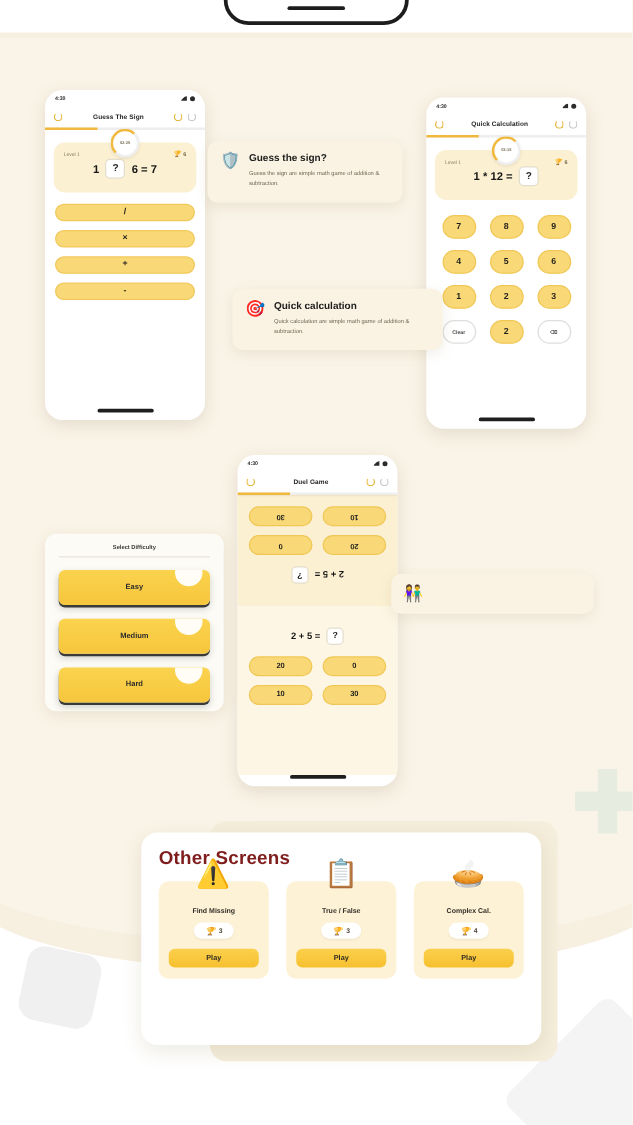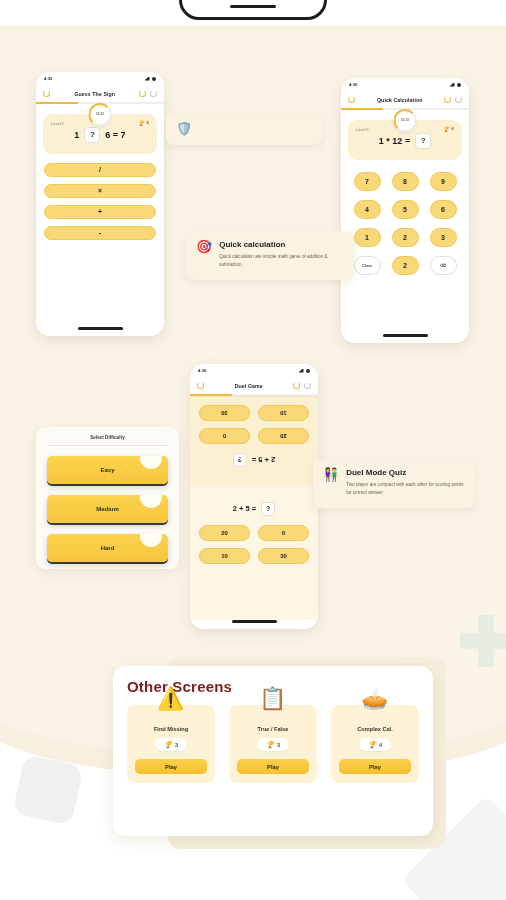--- a/index.html
+++ b/index.html
@@ -377,36 +377,36 @@
       <div class="dbtn">30</div>
     </div>
   </div>
   <div class="homebar">
       <i></i>
     </div>
 </div>
 
 <div class="infocard" style="left:166px; top:113px; width:156px;">
   <span class="emo">🛡️</span>
+  <div>
+    <h3>Guess the sign?</h3>
+    <p>Guess the sign are simple math game of addition &amp; subtraction.</p>
+  </div>
 </div>
 
 <div class="infocard" style="left:186px; top:231px; width:168px;">
   <span class="emo">🎯</span>
   <div>
     <h3>Quick calculation</h3>
     <p>Quick calculation are simple math game of addition &amp; subtraction.</p>
   </div>
 </div>
 
 <div class="infocard" style="left:313px; top:459px; width:162px;">
   <span class="emo">👫</span>
-  <div>
-    <h3>Duel Mode Quiz</h3>
-    <p>Two player are compact with each other for scoring points for correct answer</p>
-  </div>
 </div>
 
 <div class="diffpanel">
   <div class="dtitle">Select Difficulty</div>
   <div class="difflist">
     <div class="diffbtn">
       <span>Easy</span>
     </div>
     <div class="diffbtn">
       <span>Medium</span>

